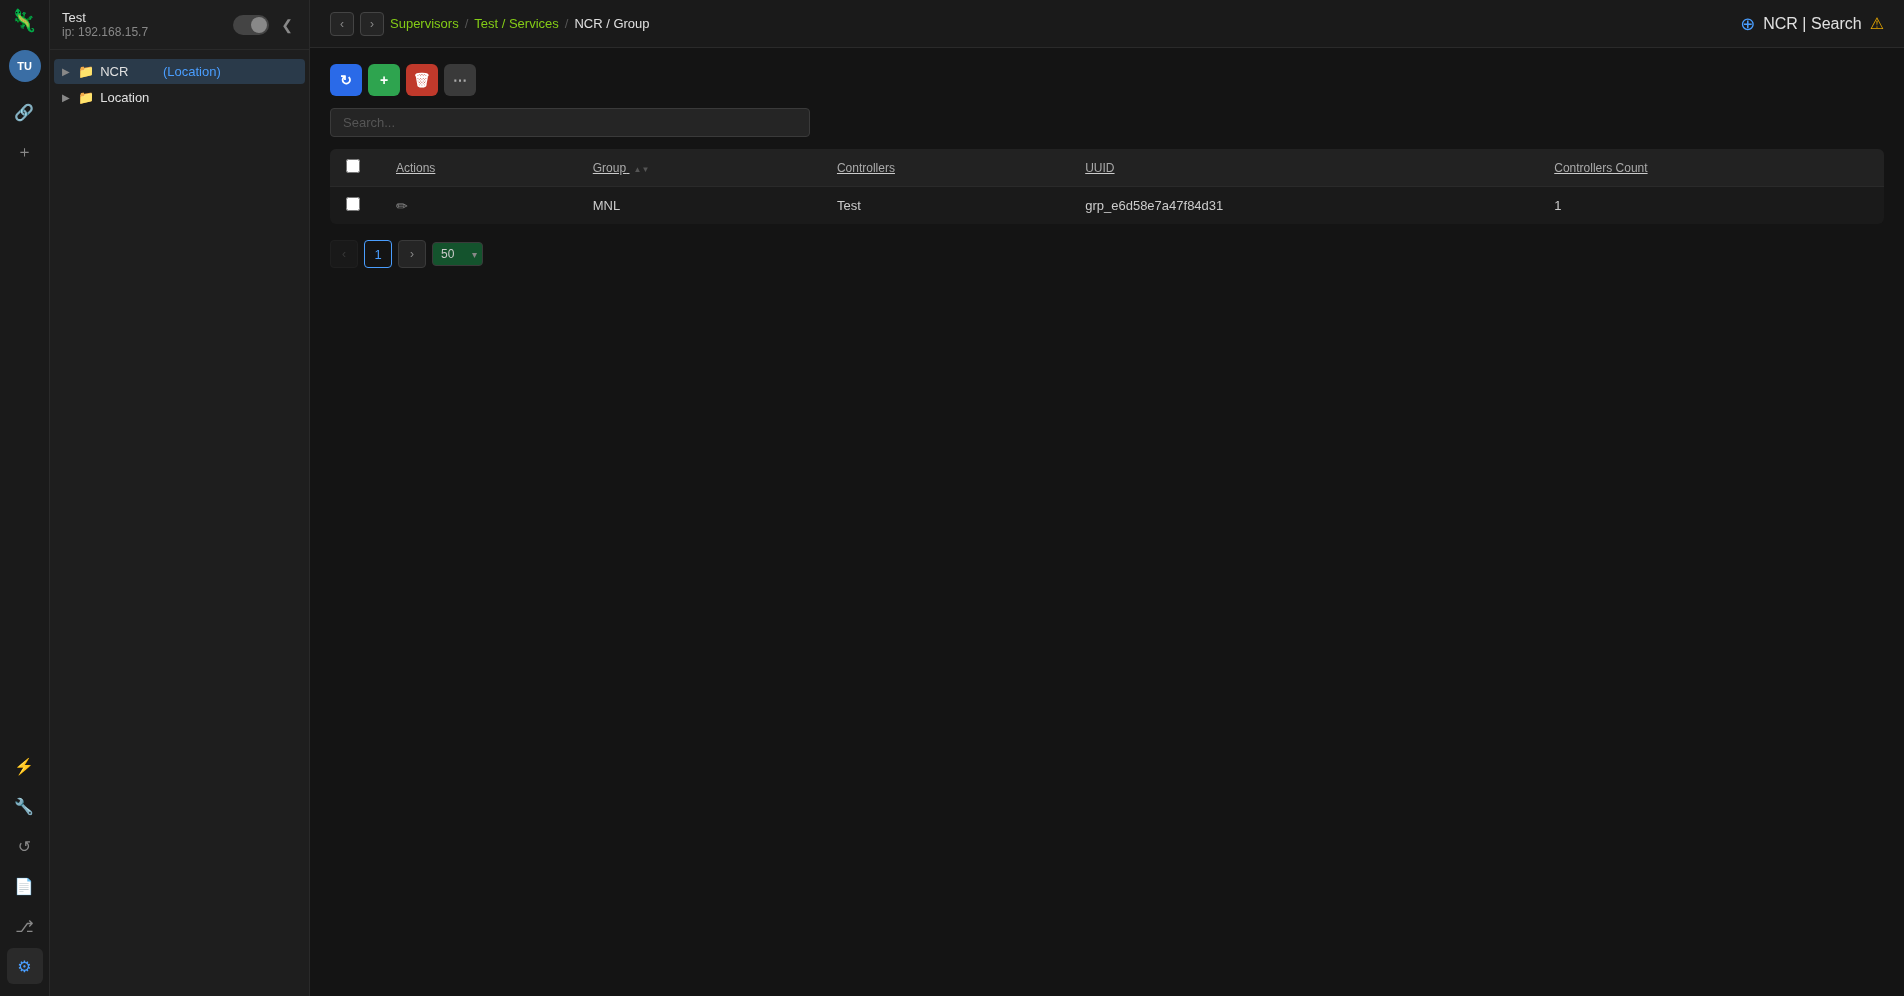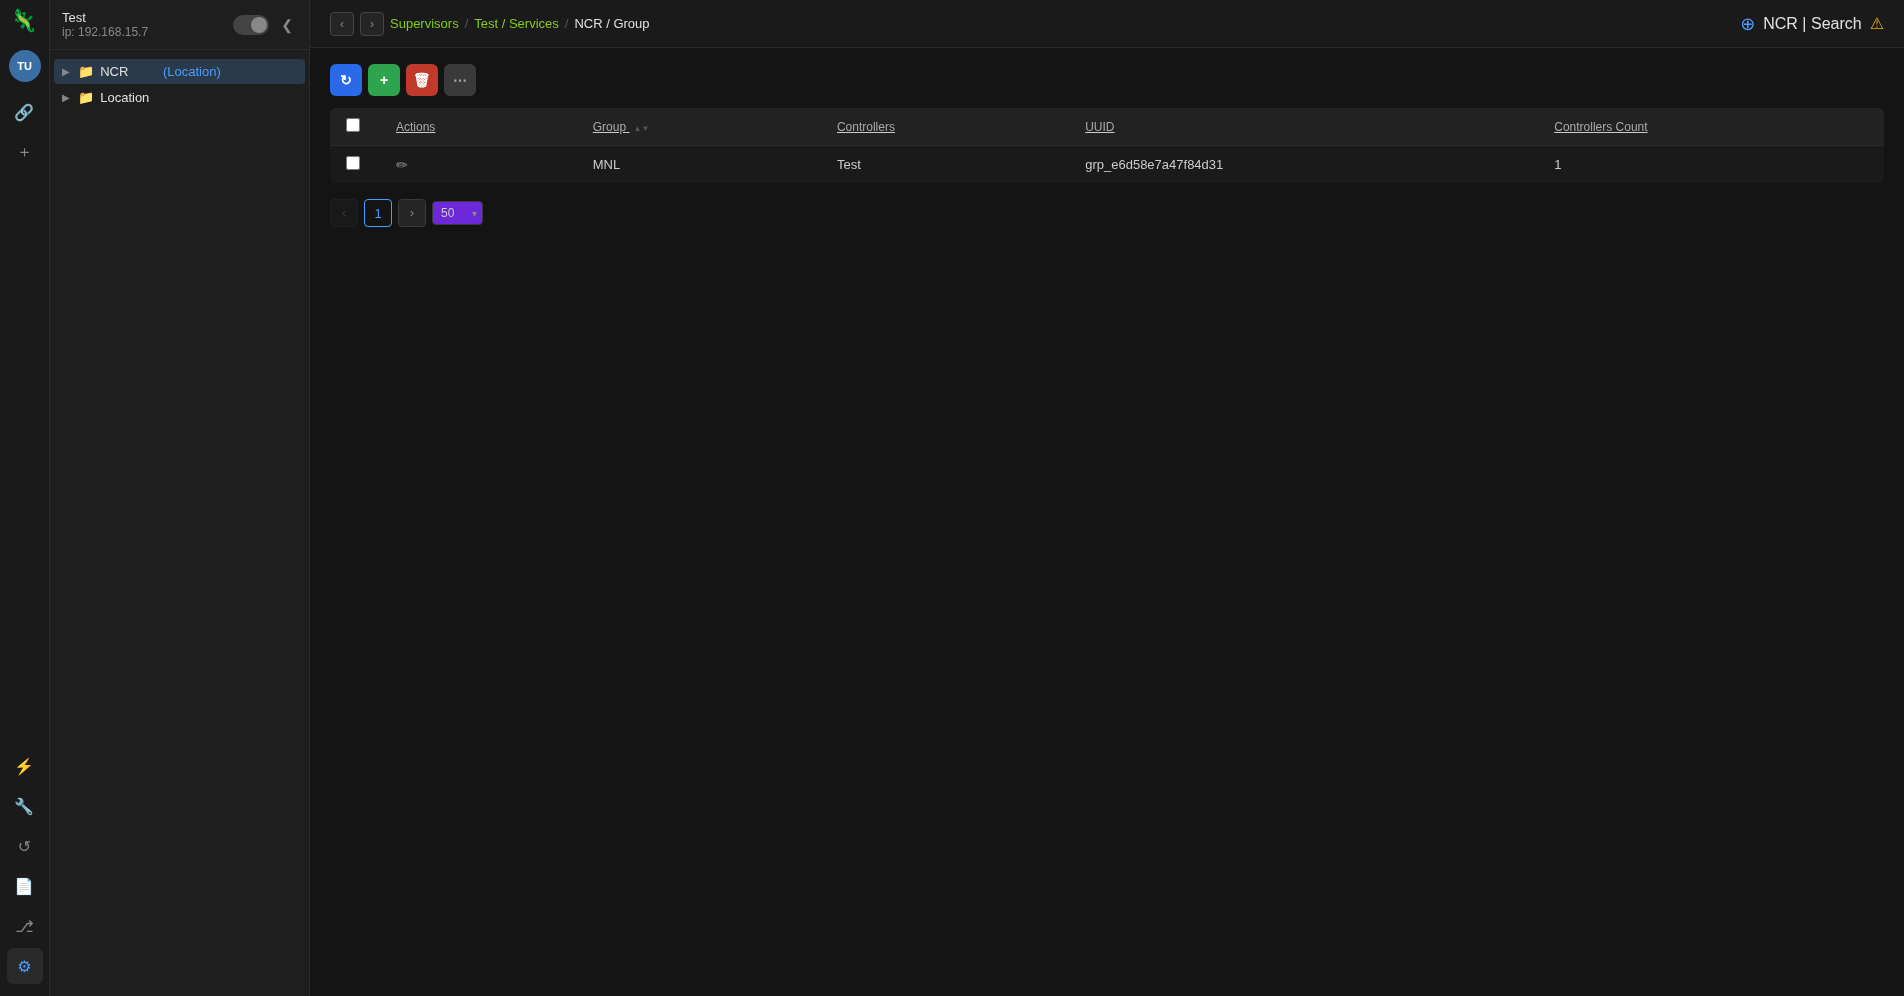--- a/index.html
+++ b/index.html
@@ -336,21 +336,21 @@
       background: transparent;
       color: #4a9eff;
       display: flex;
       align-items: center;
       justify-content: center;
       font-size: 13px;
       font-weight: 500;
     }
     .page-size-select {
       padding: 4px 8px;
-      background: #6d28d9;
+      background: #14532d;
       border: 1px solid #3a3a3a;
       border-radius: 4px;
       color: #ccc;
       font-size: 12px;
       cursor: pointer;
       outline: none;
       appearance: none;
       padding-right: 20px;
       position: relative;
     }
@@ -440,20 +440,23 @@
 
   <div class="content">
 
     <div class="toolbar">
       <button class="toolbar-btn blue" title="Refresh">↻</button>
       <button class="toolbar-btn green" title="Add">+</button>
       <button class="toolbar-btn red" title="Delete">🗑</button>
       <button class="toolbar-btn gray" title="More">⋯</button>
     </div>
 
+    <div class="search-bar">
+      <input class="search-input" type="text" placeholder="Search..." style="">
+    </div>
 
     <table class="data-table">
       <thead>
         <tr>
           <th style="width:50px;">
             <input type="checkbox" class="checkbox" style="">
           </th>
           <th>
             <span>Actions</span>
           </th>

